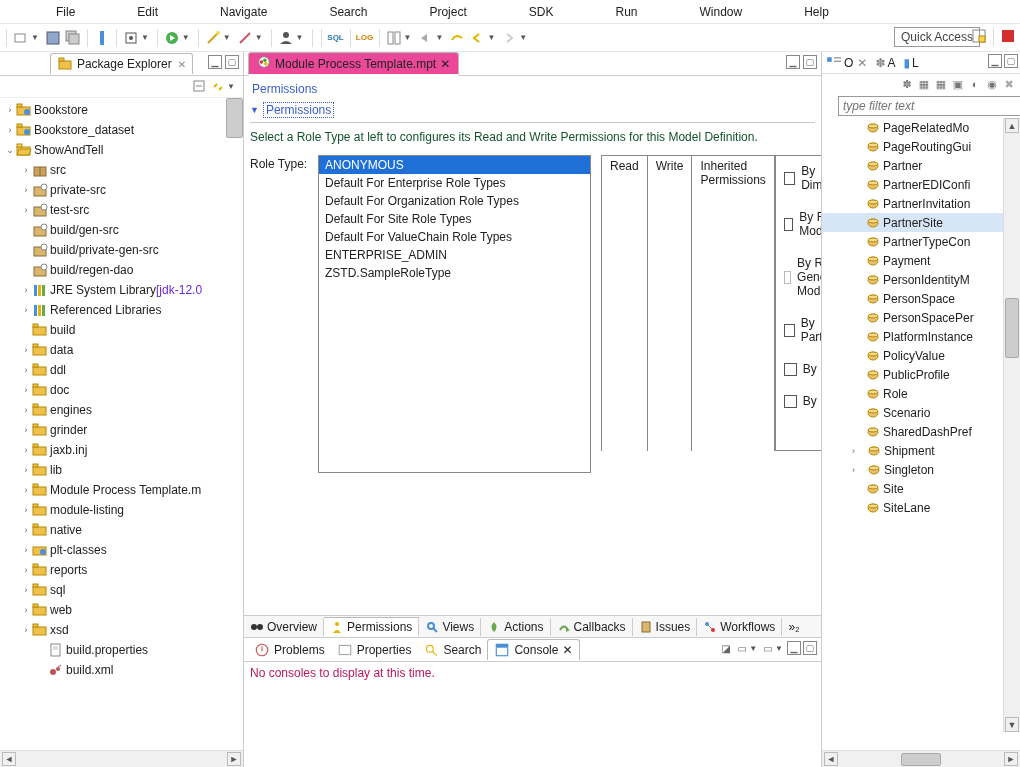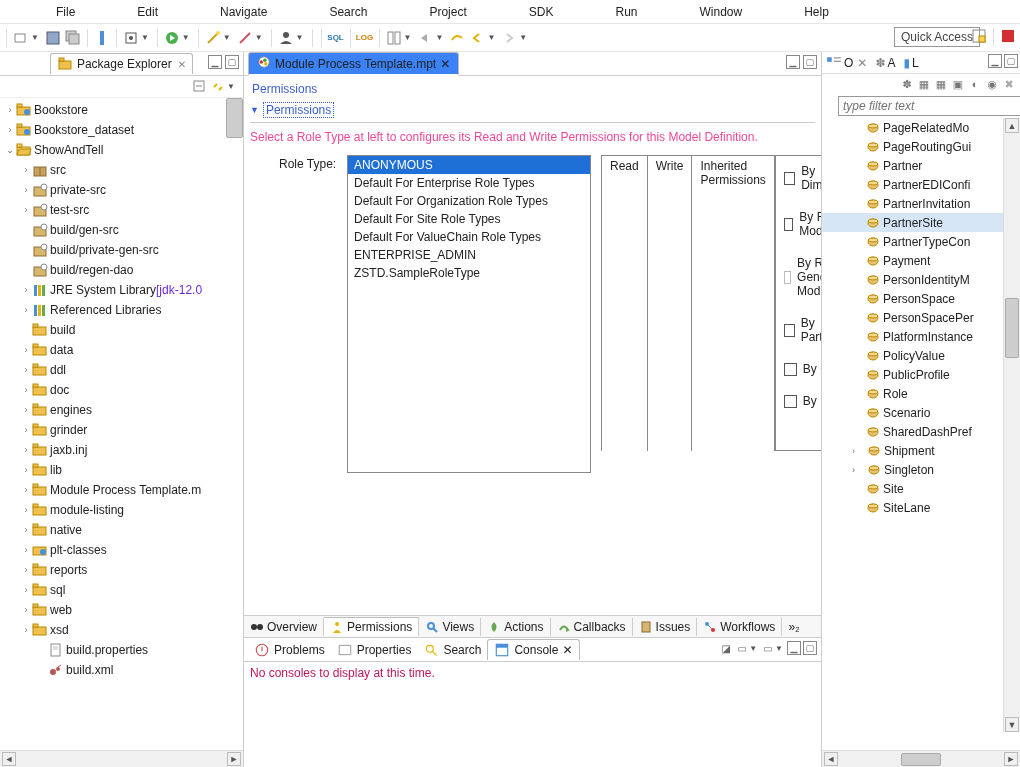--- a/index.html
+++ b/index.html
@@ -36,31 +36,31 @@
 .tree-row .label { }
 .indent-1 { padding-left: 0px; }
 .indent-2 { padding-left: 16px; }
 .indent-3 { padding-left: 32px; }
 .decor { color: #6d28d9; }
 .hscroll { height: 17px; background: #f0f0f0; display: flex; align-items: center; justify-content: space-between; padding: 0 2px; border-top: 1px solid #ddd; }
 .hscroll .arrow { width: 14px; height: 14px; border: 1px solid #bbb; font-size: 9px; display: flex; align-items: center; justify-content: center; color: #555; }
 .vscroll-thumb { position: absolute; right: 0; top: 0; width: 17px; height: 40px; background: #cdcdcd; border: 1px solid #aaa; border-radius: 2px; }
 
 .editor-tabbar { display: flex; align-items: center; height: 24px; border-bottom: 1px solid #ccc; padding: 0 4px; position: relative; }
-.editor-tab { display: flex; align-items: center; gap: 4px; padding: 2px 8px; border: 1px solid #bbb; border-bottom: 2px solid #fff; background: #3b82f6; border-radius: 3px 3px 0 0; margin-bottom: -1px; }
+.editor-tab { display: flex; align-items: center; gap: 4px; padding: 2px 8px; border: 1px solid #bbb; border-bottom: 2px solid #fff; background: #ec4899; border-radius: 3px 3px 0 0; margin-bottom: -1px; }
 .editor-icon svg { width: 14px; height: 14px; }
 .editor-body { flex: 1; overflow: hidden; padding: 4px 6px 0 6px; display: flex; flex-direction: column; min-height: 0; }
 .section-title { color: #3a5fcd; font-size: 12px; margin: 2px 0 6px 2px; }
 .twistie-header { display: flex; align-items: center; gap: 4px; }
 .twistie-header .twistie { font-size: 9px; color: #3a5fcd; }
 .twistie-header .twistie-label { color: #3a5fcd; border: 1px dotted #3a5fcd; padding: 0 2px; }
 .hr { height: 1px; background: #c9c9c9; margin: 4px 0 6px 0; }
 .form-row { display: flex; gap: 10px; align-items: flex-start; }
-.instr { font-size: 12px; color: #ec4899; margin-bottom: 10px; line-height: 1.35; }
-.role-label { width: 58px; padding-top: 2px; margin-left: 29px; }
+.instr { font-size: 12px; color: #14532d; margin-bottom: 10px; line-height: 1.35; }
+.role-label { width: 58px; padding-top: 2px; }
 .role-list { flex: 1; border: 1px solid #888; height: 318px; overflow: hidden; }
 .role-list .item { padding: 2px 6px; }
 .role-list .item.selected { background: #1e6fd6; color: #fff; }
 .perm-panel { width: 214px; display: flex; flex-direction: row; }
 .perm-tabs { display: flex; border: 1px solid #888; border-bottom: none; }
 .perm-tabs .ptab { padding: 3px 8px; border-right: 1px solid #888; background: #fff; cursor: default; }
 .perm-tabs .ptab:last-child { border-right: none; flex: 1; }
 .perm-body { border: 1px solid #888; flex: 1; padding: 8px 8px; height: 296px; }
 .chk-row { display: flex; align-items: center; gap: 6px; margin-bottom: 18px; }
 .chk { width: 13px; height: 13px; border: 1px solid #555; }

